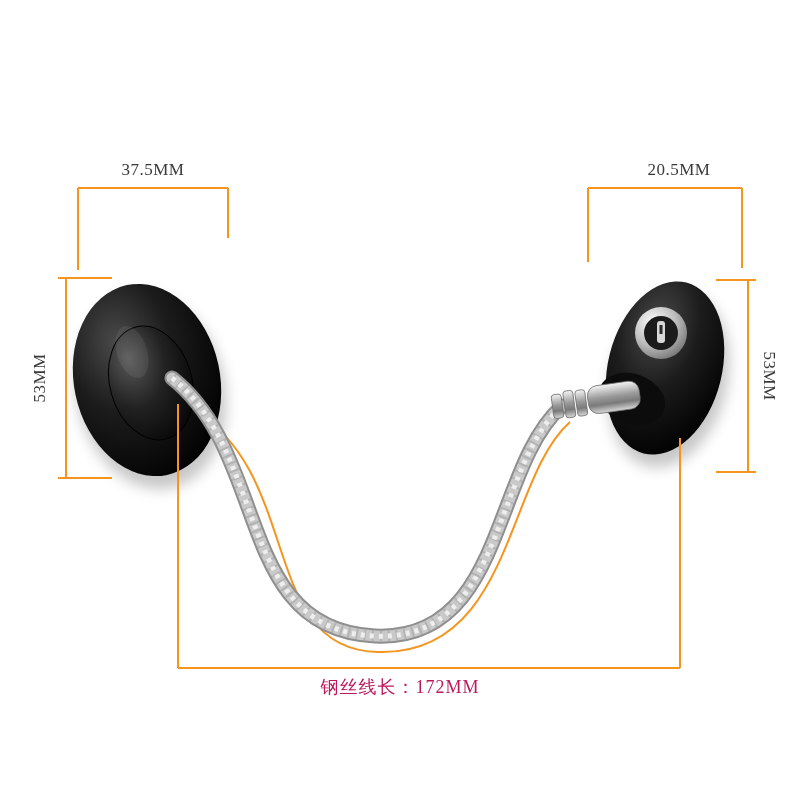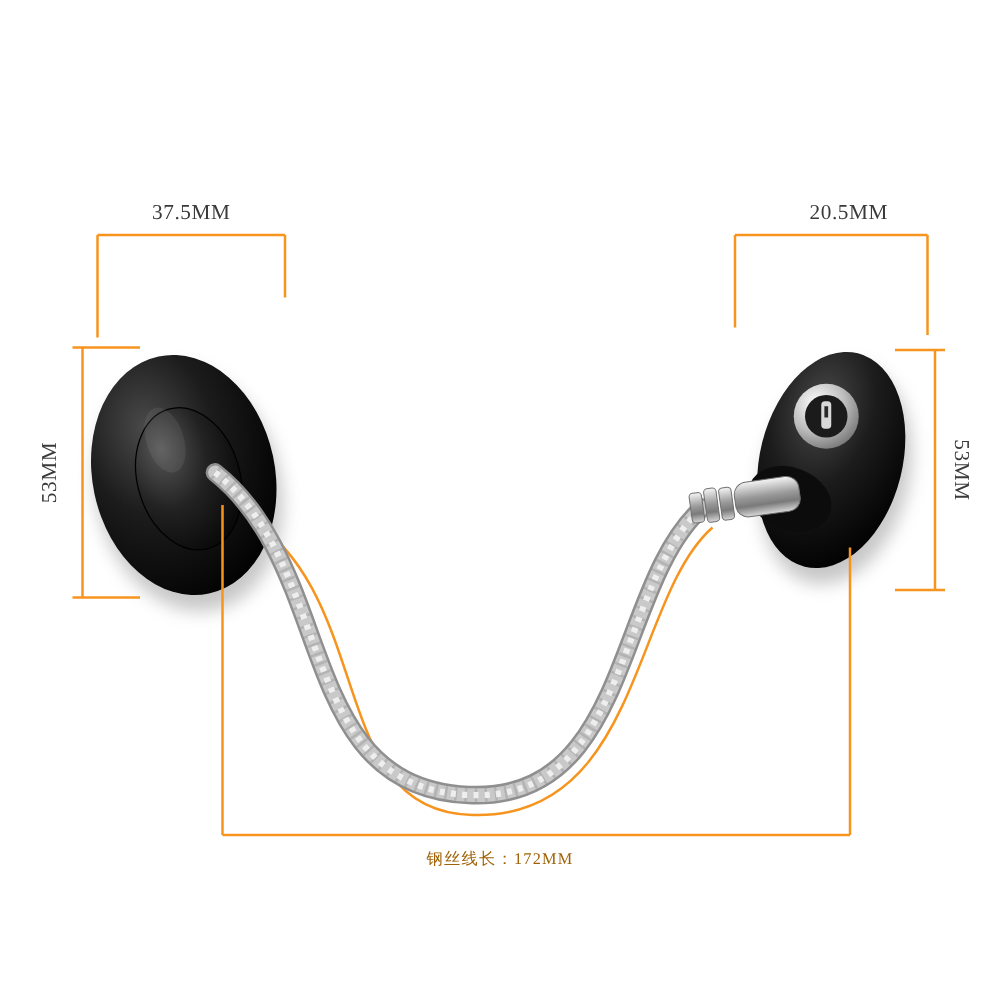--- a/index.html
+++ b/index.html
@@ -14,21 +14,21 @@
   .lbl{
     position:absolute;
     transform:translate(-50%,-50%);
     font-size:17px;
     color:#3a3a3a;
     letter-spacing:.5px;
     white-space:nowrap;
   }
   .lbl.v-left{transform:translate(-50%,-50%) rotate(-90deg);}
   .lbl.v-right{transform:translate(-50%,-50%) rotate(90deg);}
-  .lbl.cn{font-size:13px;color:#a16207;letter-spacing:1px;}
+  .lbl.cn{font-size:18px;color:#be185d;letter-spacing:1px;}
   .dim{stroke:var(--dimension,#f7941d);stroke-width:2;fill:none;}
   .cable-base{stroke:#8f8f8f;stroke-width:15;fill:none;stroke-linecap:round;}
   .cable-mid{stroke:#c9c9c9;stroke-width:11;fill:none;stroke-linecap:round;}
   .cable-hatch{stroke:#9e9e9e;stroke-width:11;fill:none;stroke-dasharray:2 6;opacity:.5;}
   .cable-shine{stroke:#eeeeee;stroke-width:5;fill:none;stroke-dasharray:4 5;}
   .metal{fill:url(#gMetal);stroke:#6f6f6f;stroke-width:.8;}
 </style>
 </head>
 <body>
 

